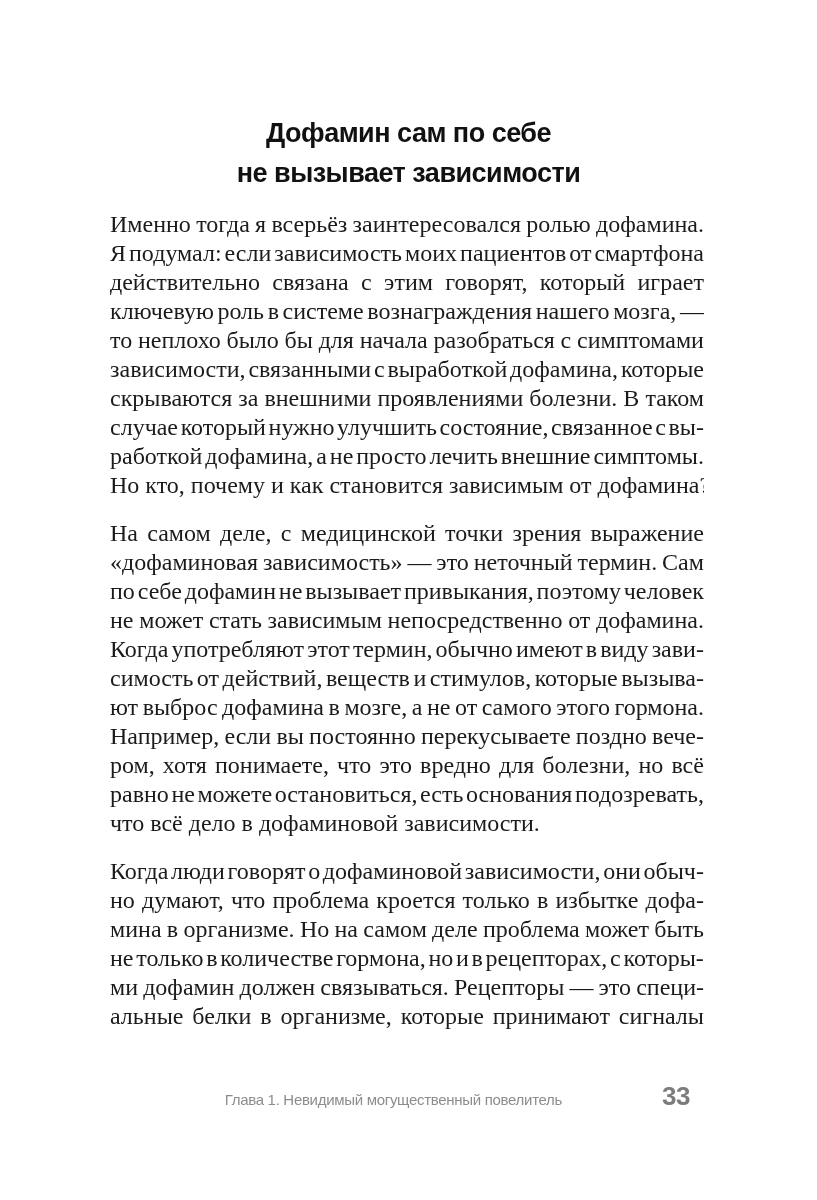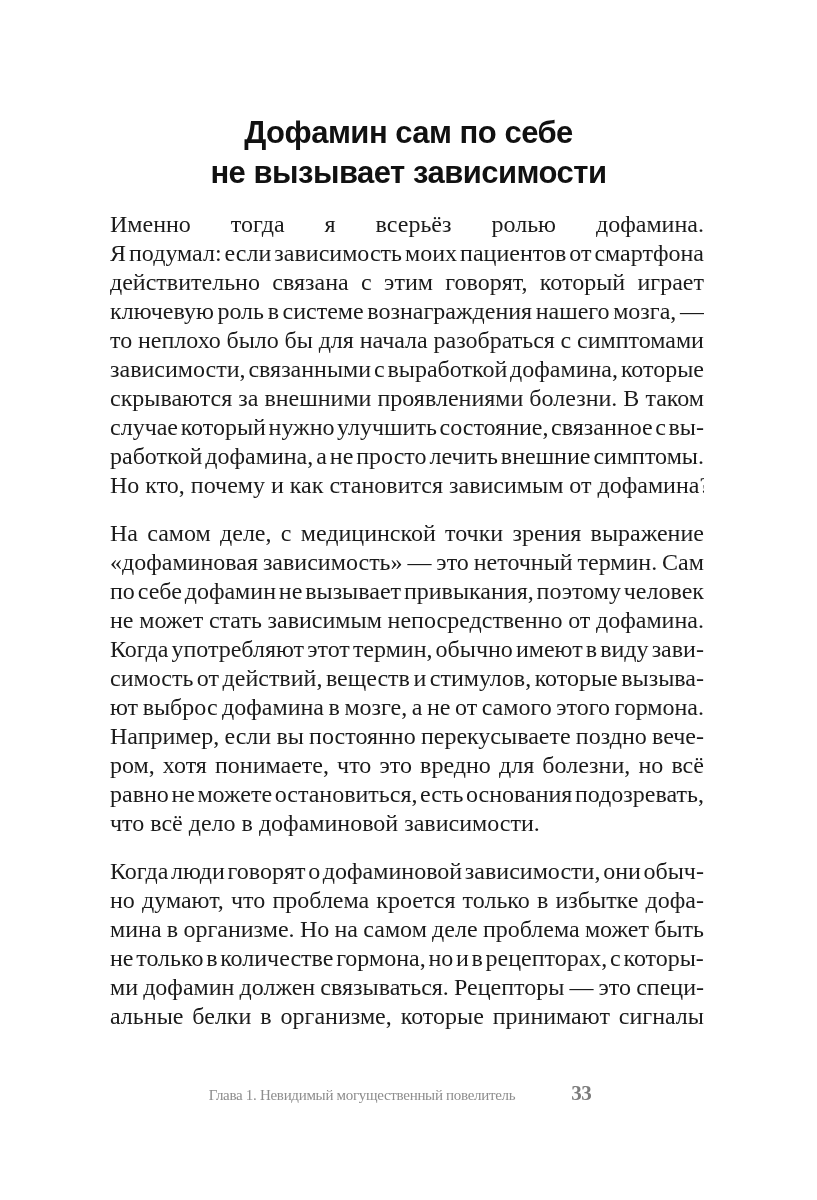--- a/index.html
+++ b/index.html
@@ -20,21 +20,21 @@
     font-family: "Liberation Serif", serif;
   }
   .chapter-title {
     position: absolute;
     top: 113px;
     left: 0;
     width: 817px;
     text-align: center;
     font-family: "Liberation Sans", sans-serif;
     font-weight: bold;
-    font-size: 31px;
+    font-size: 27px;
     line-height: 40px;
     letter-spacing: -0.5px;
     color: var(--title);
   }
   .body-text {
     position: absolute;
     top: 210px;
     left: 110px;
     width: 594px;
     font-size: 24px;
@@ -53,31 +53,31 @@
     flex-wrap: nowrap;
     justify-content: space-between;
   }
   .page-footer {
     position: absolute;
     top: 1081px;
     left: 110px;
     width: 580px;
     display: flex;
     align-items: baseline;
-    justify-content: center;
-    font-family: Liberation Serif, serif;
+    justify-content: flex-end;
+    font-family: Liberation Sans, sans-serif;
   }
   .footer-chapter {
     font-size: 15px;
     letter-spacing: -0.3px;
     color: var(--footer-text);
   }
   .footer-pagenum {
-    margin-left: 56px;
-    font-size: 21px;
+    margin-left: 100px;
+    font-size: 26px;
     font-weight: bold;
     letter-spacing: -0.5px;
     color: var(--page-number);
   }
 </style>
 </head>
 <body>
 
 <div class="page">
 
@@ -86,20 +86,21 @@
     <span style="display:block">не вызывает зависимости</span>
   </h1>
 
   <div class="body-text">
       <div class="paragraph">
         <div class="line justify">
           <span>Именно</span>
           <span>тогда</span>
           <span>я</span>
           <span>всерьёз</span>
+          <span>заинтересовался</span>
           <span>ролью</span>
           <span>дофамина.</span>
         </div>
         <div class="line justify">
           <span>Я</span>
           <span>подумал:</span>
           <span>если</span>
           <span>зависимость</span>
           <span>моих</span>
           <span>пациентов</span>

